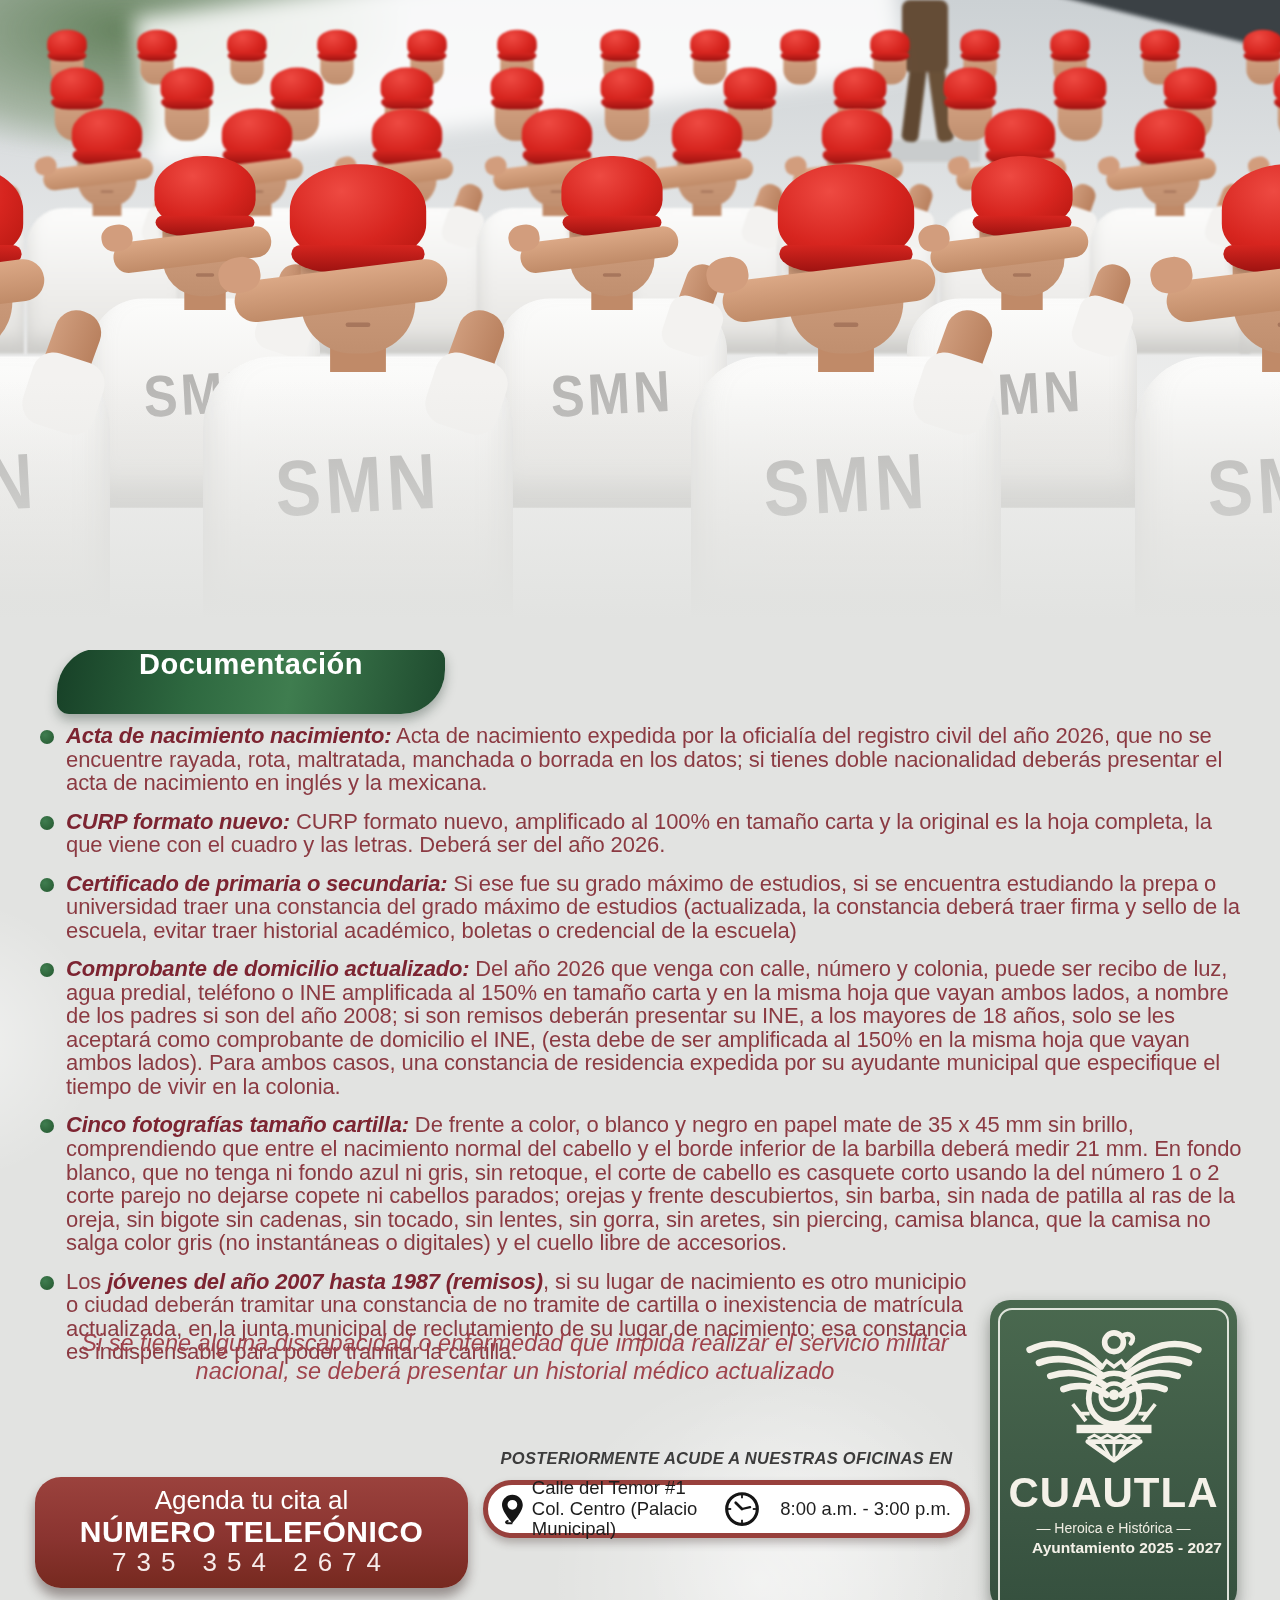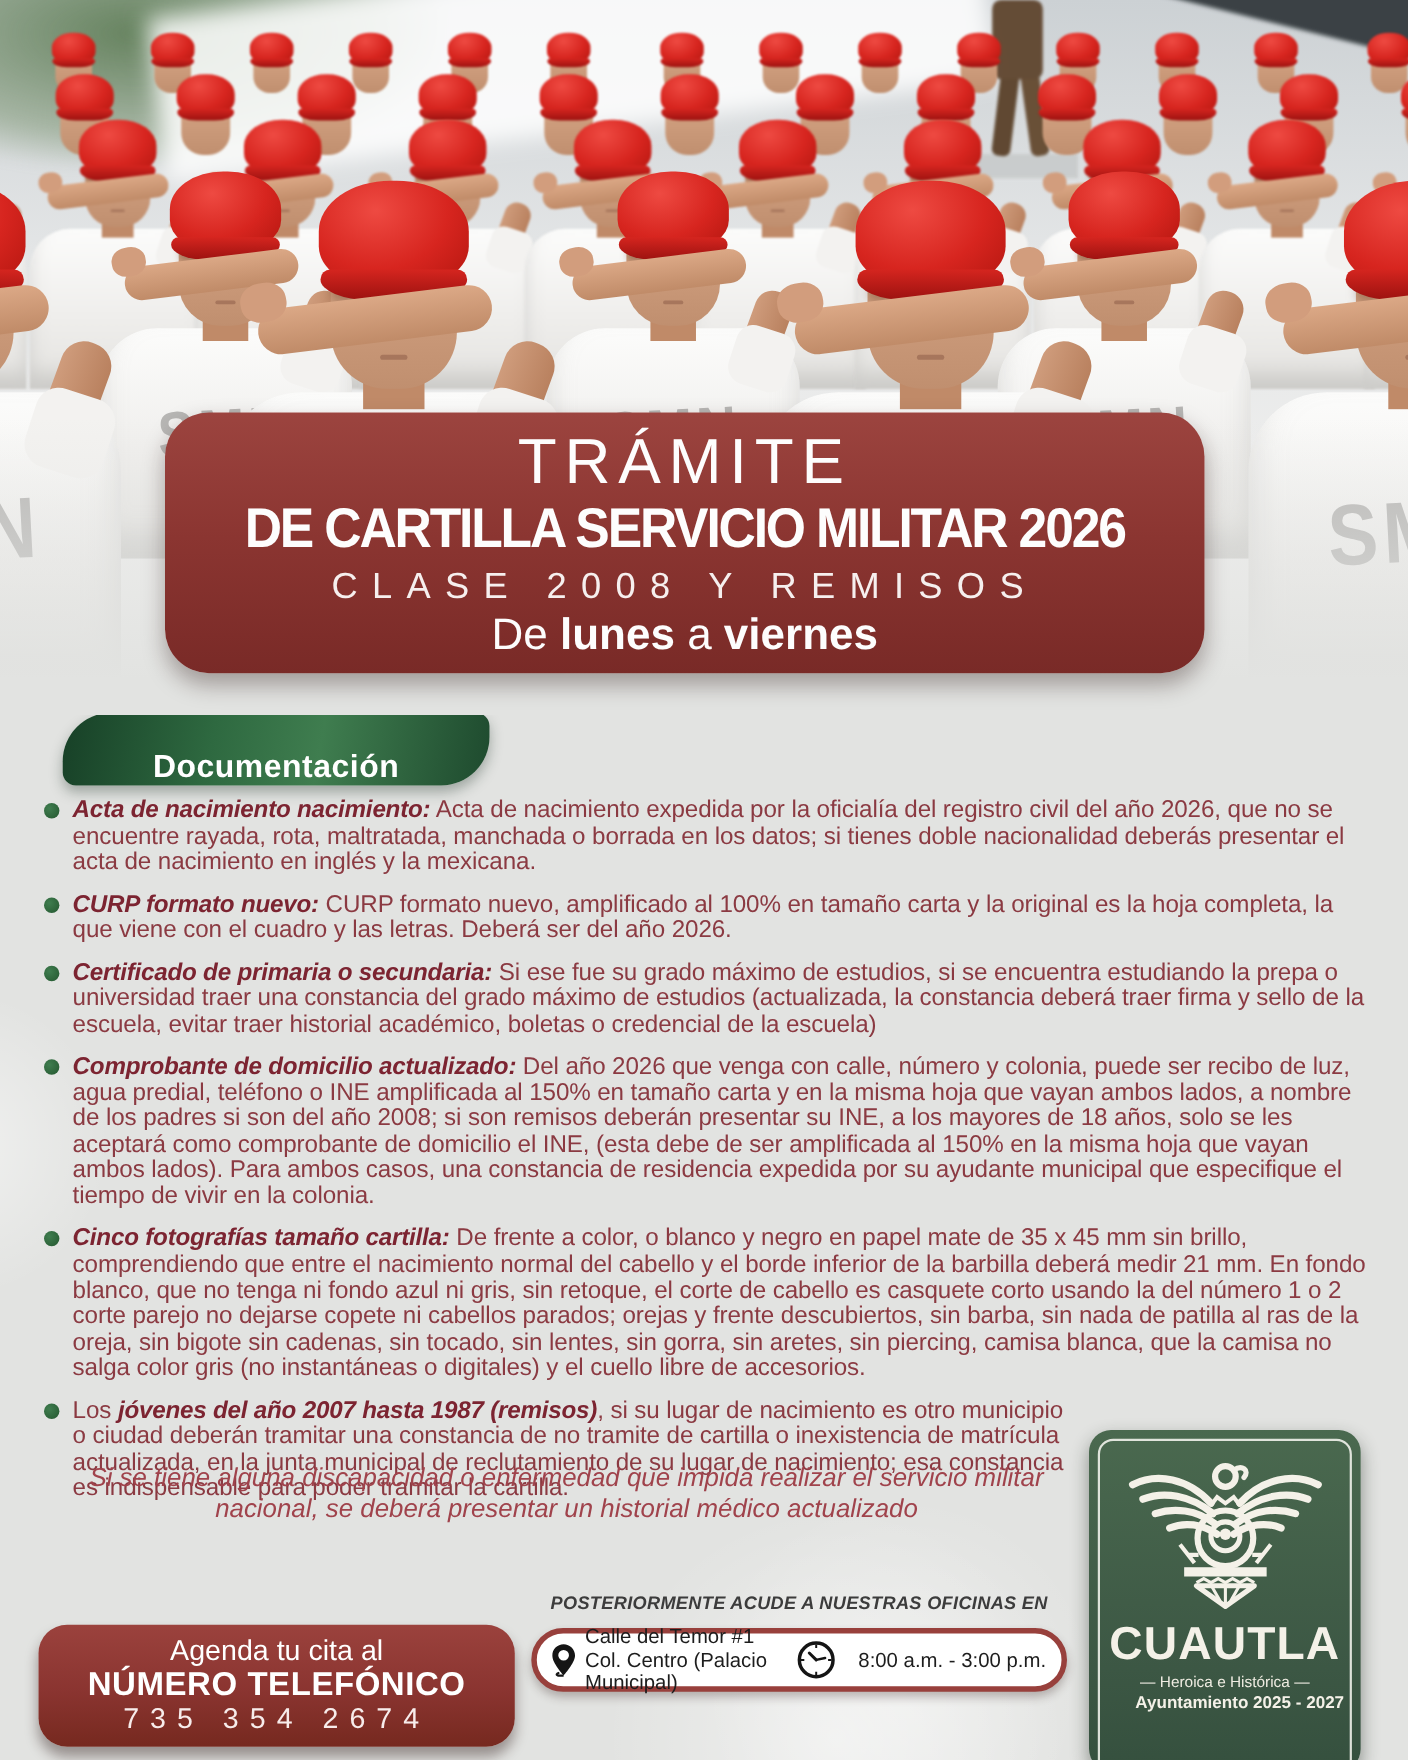--- a/index.html
+++ b/index.html
@@ -63,21 +63,21 @@
   .b-sub{font-size:47px;font-weight:700;letter-spacing:-2px;line-height:1.08;transform:scaleY(1.08);margin-top:6px;}
   .b-clase{font-size:33px;font-weight:400;letter-spacing:13px;margin-top:9px;color:#f6efee;}
   .b-days{font-size:40px;font-weight:400;margin-top:4px;line-height:1.05;}
   .b-days span{white-space:pre;}
   .b-days .bold{font-weight:700;}
 
   
   #doc-pill{position:absolute;left:57px;top:648px;width:388px;height:66px;z-index:5;
         background:linear-gradient(100deg,#174027 0%,#2e6940 35%,#3f7d4f 60%,#1e4a2e 100%);
         border-radius:44px 12px 44px 12px;box-shadow:0 6px 12px rgba(30,50,36,.35);
-        display:flex;align-items:flex-end;justify-content:center;}
+        display:flex;align-items:flex-start;justify-content:center;}
   #doc-pill .lbl{color:#fff;font-size:29px;font-weight:700;letter-spacing:.5px;}
 
   
   #doc-list{position:absolute;left:40px;top:724px;width:1212px;z-index:5;}
   .doc-item{position:relative;padding-left:26px;margin-bottom:15px;
         font-size:22px;line-height:1.07;color:#8b3a42;letter-spacing:-.1px;}
   .doc-item .dot{position:absolute;left:0;top:6px;width:14px;height:14px;border-radius:50%;
         background:radial-gradient(circle at 35% 35%,#3f7d4f,#24572f);}
   .doc-item .lead{font-weight:700;font-style:italic;color:#7c2431;letter-spacing:-.2px;}
   #logo-spacer{float:right;width:280px;height:150px;margin-top:48px;}
@@ -474,28 +474,20 @@
           <div class="cap"></div>
           <div class="brim"></div>
           <div class="arm"></div>
           <div class="hand"></div>
           <div class="shirt-label">SMN</div>
         </div>
       </div>
     <div id="hero-fade"></div>
   </div>
 
-  <div id="banner">
-    <div class="b-title">TRÁMITE</div>
-    <div class="b-sub">DE CARTILLA SERVICIO MILITAR 2026</div>
-    <div class="b-clase">CLASE 2008 Y REMISOS</div>
-    <div class="b-days">
-      <span>De </span><span class="bold">lunes</span><span> a </span><span class="bold">viernes</span>
-    </div>
-  </div>
 
   <div id="doc-pill">
     <div class="lbl">Documentación</div>
   </div>
 
   <div id="doc-list">
       <div class="doc-item"><span class="dot"></span><span class="lead">Acta de nacimiento nacimiento:</span><span> Acta de nacimiento expedida por la oficialía del registro civil del año 2026, que no se encuentre rayada, rota, maltratada, manchada o borrada en los datos; si tienes doble nacionalidad deberás presentar el acta de nacimiento en inglés y la mexicana.</span></div>
       <div class="doc-item"><span class="dot"></span><span class="lead">CURP formato nuevo:</span><span> CURP formato nuevo, amplificado al 100% en tamaño carta y la original es la hoja completa, la que viene con el cuadro y las letras. Deberá ser del año 2026.</span></div>
       <div class="doc-item"><span class="dot"></span><span class="lead">Certificado de primaria o secundaria:</span><span> Si ese fue su grado máximo de estudios, si se encuentra estudiando la prepa o universidad traer una constancia del grado máximo de estudios (actualizada, la constancia deberá traer firma y sello de la escuela, evitar traer historial académico, boletas o credencial de la escuela)</span></div>
       <div class="doc-item"><span class="dot"></span><span class="lead">Comprobante de domicilio actualizado:</span><span> Del año 2026 que venga con calle, número y colonia, puede ser recibo de luz, agua predial, teléfono o INE amplificada al 150% en tamaño carta y en la misma hoja que vayan ambos lados, a nombre de los padres si son del año 2008; si son remisos deberán presentar su INE, a los mayores de 18 años, solo se les aceptará como comprobante de domicilio el INE, (esta debe de ser amplificada al 150% en la misma hoja que vayan ambos lados). Para ambos casos, una constancia de residencia expedida por su ayudante municipal que especifique el tiempo de vivir en la colonia.</span></div>

